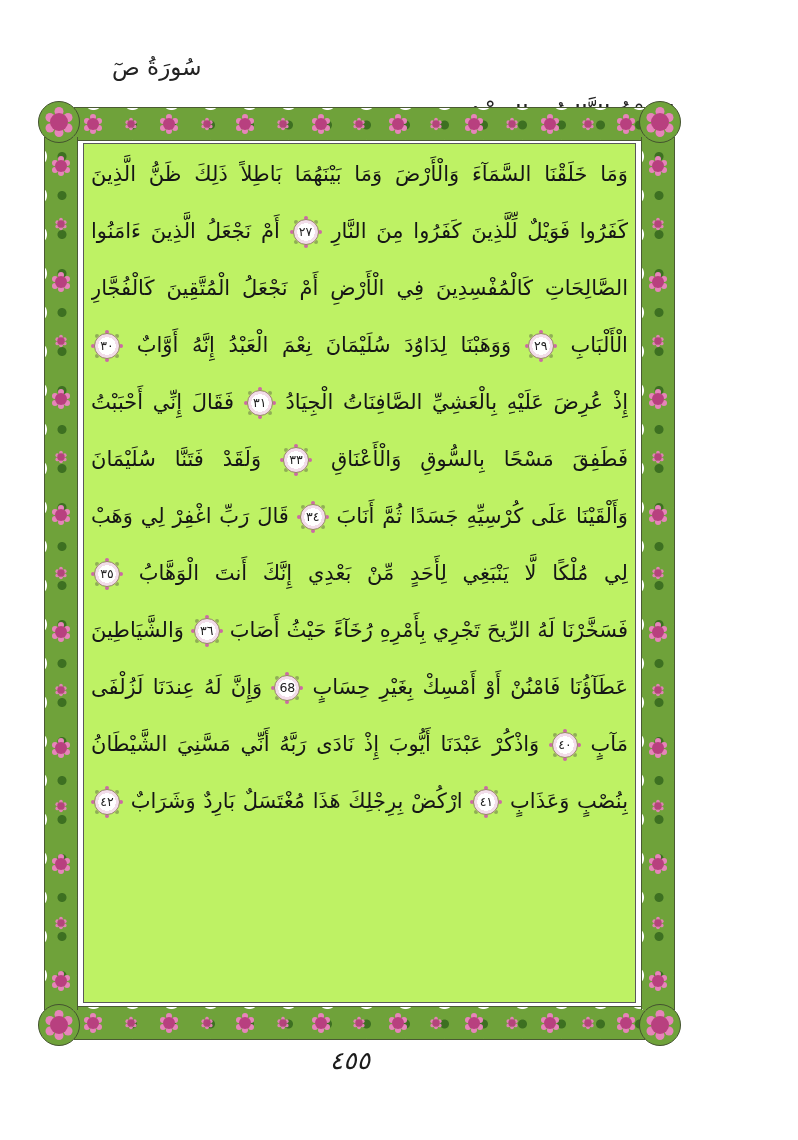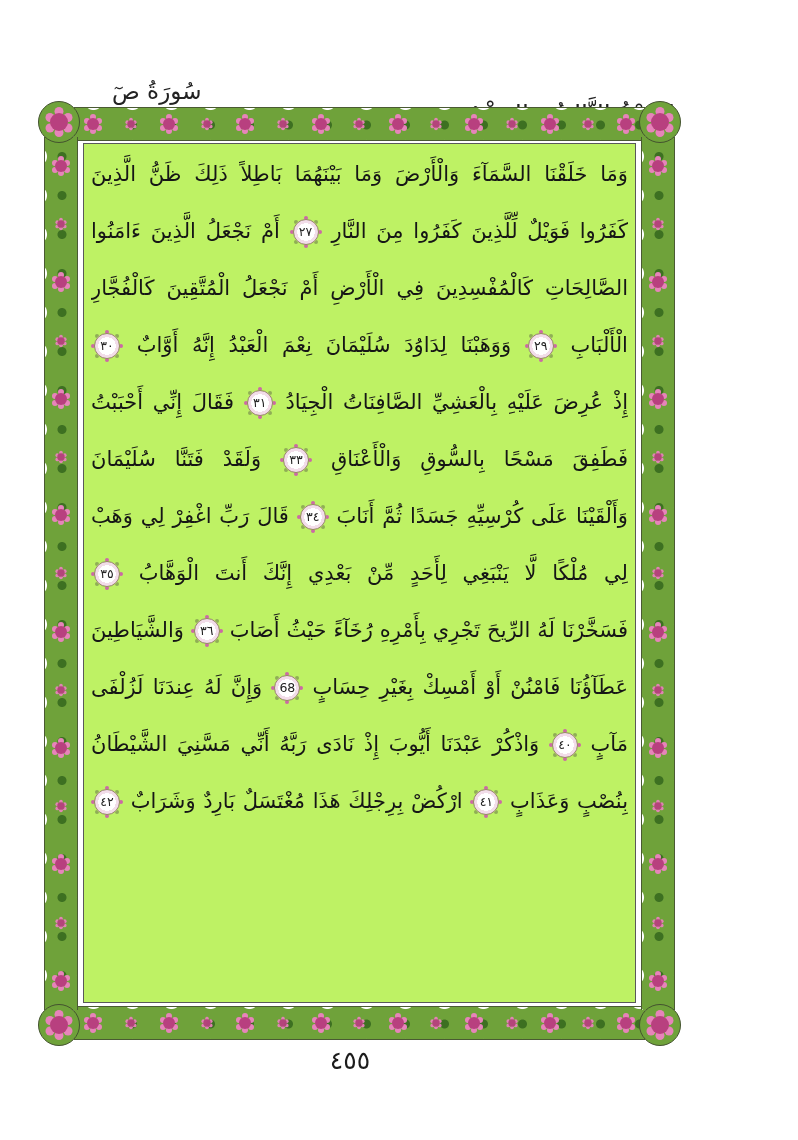--- a/index.html
+++ b/index.html
@@ -1,21 +1,21 @@
 <!DOCTYPE html>
 <html lang="ar"><head>
 <meta charset="utf-8">
 <style>
   * { margin:0; padding:0; box-sizing:border-box; }
   html,body { width:798px; height:1140px; background:#ffffff; overflow:hidden; }
   body { position:relative; font-family:"DejaVu Sans", sans-serif; color:#1c1c1c; }
 
   
   .juz-header { position:absolute; top:52px; right:123px; font-size:25px; direction:rtl; color:#232323;margin-top:48px; }
-  .surah-header { position:absolute; top:54px; left:112px; font-size:23px; direction:rtl; color:#232323;margin-top:24px; }
+  .surah-header { position:absolute; top:54px; left:112px; font-size:23px; direction:rtl; color:#232323; }
 
   
   .frame { position:absolute; left:44px; top:107px; width:631px; height:933px; }
 
   .strip { position:absolute; background-color:#6fa23a; }
   .strip-h { left:30px; right:30px; height:34px;
     background-image:
       radial-gradient(circle at 50% -22%, #ffffff 0 9px, rgba(255,255,255,0) 10px),
       radial-gradient(circle at 50% 122%, #ffffff 0 9px, rgba(255,255,255,0) 10px),
       radial-gradient(circle at 50% 50%, #3d7021 0 4px, rgba(0,0,0,0) 5px);
@@ -64,21 +64,21 @@
     border:1px solid #97806b; line-height:26px;
     background: radial-gradient(circle, #ffffff 0 52%, #f2dde9 52% 72%, #ffffff 72%);
     font-size:12.5px; color:#222;
     box-shadow: 0 -14px 0 -11px #cc6aa4, 0 14px 0 -11px #cc6aa4,
                 14px 0 0 -11px #cc6aa4, -14px 0 0 -11px #cc6aa4,
                 10px -10px 0 -11px #8fae55, -10px -10px 0 -11px #8fae55,
                 10px 10px 0 -11px #8fae55, -10px 10px 0 -11px #8fae55; }
 
   
   .page-number { position:absolute; top:1046px; left:44px; width:612px;
-    text-align:center; font-size:25px; letter-spacing:3px; color:#1c1c1c; }
+    text-align:center; font-size:25px; letter-spacing:3px; color:#1c1c1c;font-style:italic; }
 </style>
 </head>
 <body>
 
 <div class="juz-header">الجُزْءُ الثَّالِثُ وَالعِشْرُونَ</div>
 <div class="surah-header">سُورَةُ صٓ</div>
 
 <div class="frame">
   <div class="strip strip-h strip-top" id="strip-top">
       <span class="flower"></span>

